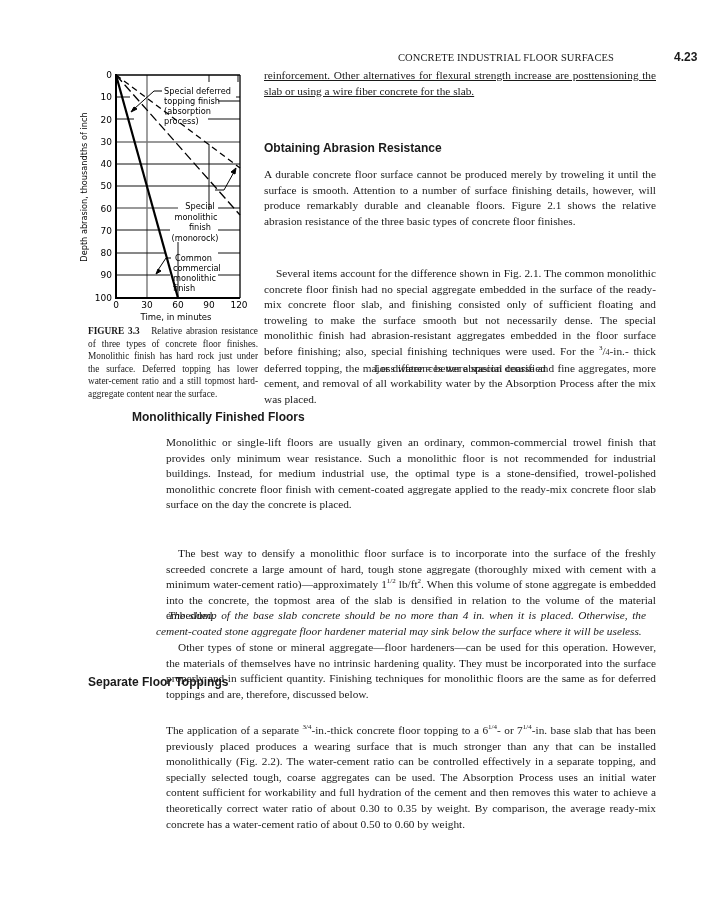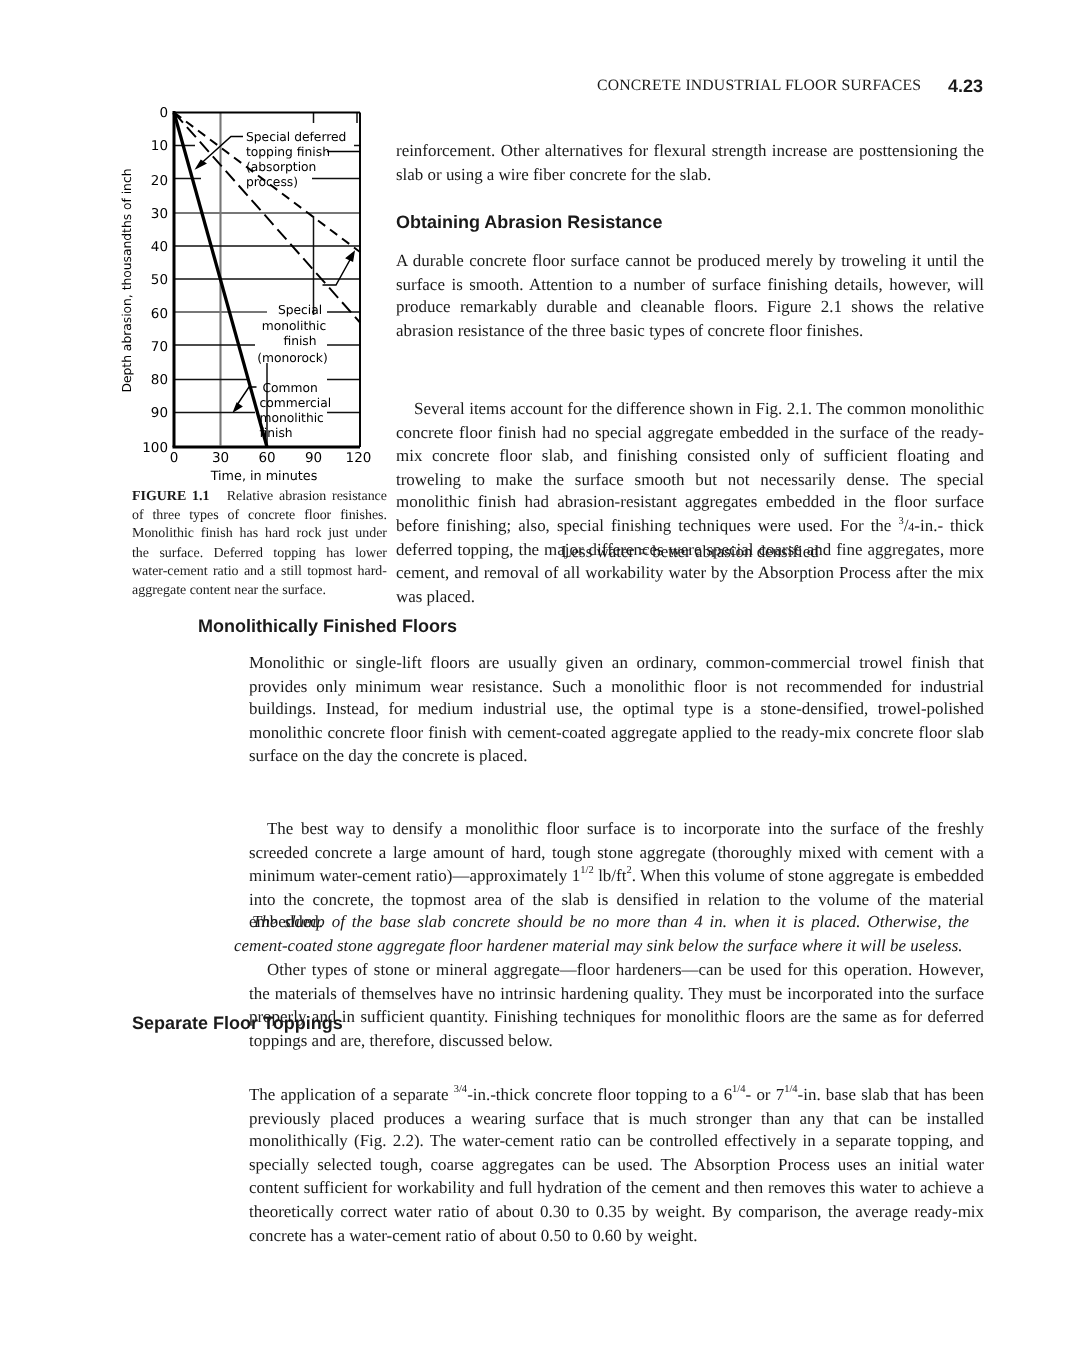--- a/index.html
+++ b/index.html
@@ -1,18 +1,18 @@
 <!DOCTYPE html>
 <html><head>
 <meta charset="utf-8">
 <style>
   html, body { margin: 0; padding: 0; background: #ffffff; }
   body { width: 718px; height: 900px; position: relative; overflow: hidden; color: #1a1a1a; }
   .serif { font-family: "Liberation Serif", "DejaVu Serif", serif; }
-  .sans { font-family: "Liberation Sans", "DejaVu Sans", sans-serif; }
+  .sans { font-family: "Liberation Sans", "DejaVu Sans", sans-serif; margin-left: 42px; }
   .running-head { position: absolute; top: 52px; left: 398px; font-size: 10.5px; letter-spacing: 0.1px; }
   .page-num { position: absolute; top: 50px; left: 632px; font-size: 12px; font-weight: bold; }
   .p { position: absolute; font-size: 11.3px; line-height: 15.6px; text-align: justify; margin: 0; }
   .p.indent { text-indent: 12px; margin-top: 33px; }
   .heading { position: absolute; font-size: 12px; font-weight: bold; margin: 0; }
   .caption { position: absolute; left: 88px; top: 325px; width: 170px; font-size: 9.3px; line-height: 12.6px; text-align: justify; margin: 0; }
   .caption b { font-weight: bold; }
   .center-line { position: absolute; top: 362px; left: 264px; width: 392px; text-align: center; font-size: 11.3px; }
   #chart { position: absolute; left: 58px; top: 62px; }
   sup, sub { font-size: 7px; line-height: 0; }
@@ -98,23 +98,23 @@
     <text x="58" y="246">0</text>
     <text x="89" y="246">30</text>
     <text x="120" y="246">60</text>
     <text x="151" y="246">90</text>
     <text x="181" y="246">120</text>
   </g>
   <text x="118" y="258" font-family="DejaVu Sans, sans-serif" font-size="8.5" text-anchor="middle" fill="#000">Time, in minutes</text>
   <text transform="translate(29,125) rotate(-90)" font-family="DejaVu Sans, sans-serif" font-size="8.2" text-anchor="middle" fill="#000">Depth abrasion, thousandths of inch</text>
 </svg>
 
-<p class="caption serif"><b>FIGURE 1.1</b>&nbsp;&nbsp; <span>Relative abrasion resistance of three types of concrete floor finishes. Monolithic finish has hard rock just under the surface. Deferred topping has lower water-cement ratio and a still topmost hard-aggregate content near the surface.</span></p>
+<p class="caption serif"><b>FIGURE 3.3</b>&nbsp;&nbsp; <span>Relative abrasion resistance of three types of concrete floor finishes. Monolithic finish has hard rock just under the surface. Deferred topping has lower water-cement ratio and a still topmost hard-aggregate content near the surface.</span></p>
 
-<p class="p serif" style="left:264px; top:94px; width:392px;">reinforcement. Other alternatives for flexural strength increase are posttensioning the slab or using a wire fiber concrete for the slab.</p>
+<p class="p serif" style="left:264px; top:68px; width:392px;text-decoration:underline;">reinforcement. Other alternatives for flexural strength increase are posttensioning the slab or using a wire fiber concrete for the slab.</p>
 
 <h3 class="heading sans" style="left:264px; top:141px;">Obtaining Abrasion Resistance</h3>
 
 <p class="p serif" style="left:264px; top:167px; width:392px; text-indent:0;">A durable concrete floor surface cannot be produced merely by troweling it until the surface is smooth. Attention to a number of surface finishing details, however, will produce remarkably durable and cleanable floors. Figure 2.1 shows the relative abrasion resistance of the three basic types of concrete floor finishes.</p>
 
 <p class="p serif indent" style="left:264px; top:233px; width:392px;"><span>Several items account for the difference shown in Fig. 2.1. The common monolithic concrete floor finish had no special aggregate embedded in the surface of the ready-mix concrete floor slab, and finishing consisted only of sufficient floating and troweling to make the surface smooth but not necessarily dense. The special monolithic finish had abrasion-resistant aggregates embedded in the floor surface before finishing; also, special finishing techniques were used. For the </span><sup>3</sup>/<span style="font-size:8px">4</span><span>-in.- thick deferred topping, the major differences were special coarse and fine aggregates, more cement, and removal of all workability water by the Absorption Process after the mix was placed.</span></p>
 
 <div class="center-line serif">Less water = better abrasion densified</div>
 
 <h3 class="heading sans" style="left:88px; top:410px;margin-left:44px;">Monolithically Finished Floors</h3>

